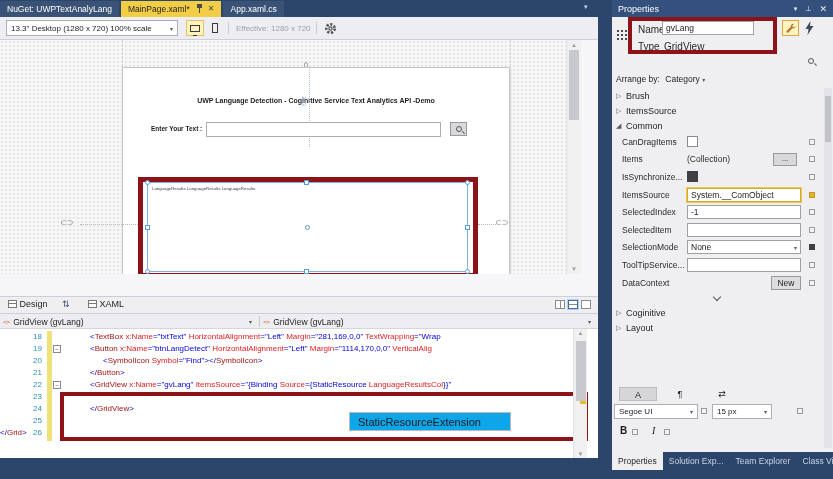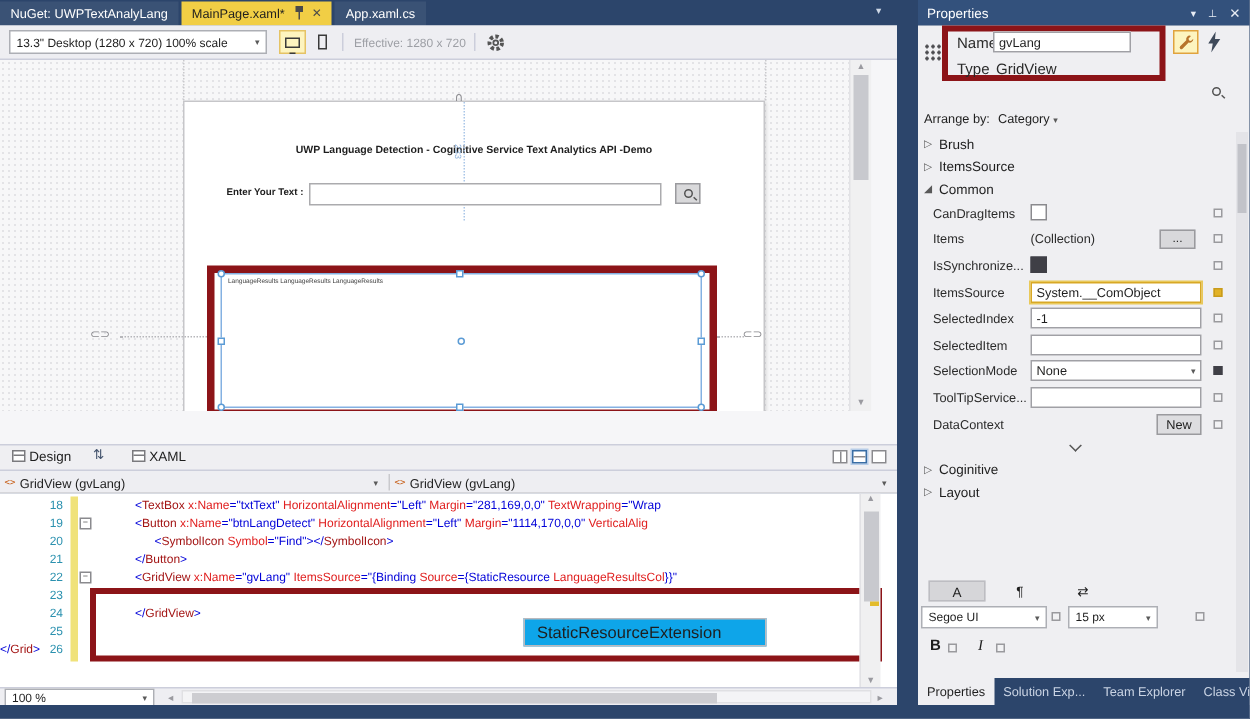--- a/index.html
+++ b/index.html
@@ -295,31 +295,20 @@
     <div id="anno-code"></div>
     <div id="code-tip">StaticResourceExtension</div>
     <div class="vsb" id="ed-vsb">
       <div class="sbarrow" style="top:1px">▲</div>
       <div class="thumb" style="top:12px;height:60px"></div>
       <div id="ed-tick"></div>
       <div class="sbarrow" style="bottom:1px">▼</div>
     </div>
   </div>
 
-  <div id="edbar">
-    <div class="combo" id="edzoom-combo">
-      <span>100 %</span>
-      <span class="arr">▾</span>
-    </div>
-    <span class="harr" style="left:112px;top:2px">◂</span>
-    <div class="hsb-track" style="left:121px;top:1px;width:460px">
-      <div class="hsb-thumb" style="left:6px;width:350px"></div>
-    </div>
-    <span class="harr" style="left:585px;top:2px">▸</span>
-  </div>
 
   <div id="statusstrip"></div>
 
   <div id="props">
     <div id="props-title">
       <span>Properties</span>
       <span style="margin-left:auto"></span>
       <span class="ic">▾</span>
       <span class="ic">⊥</span>
       <span class="ic" style="font-size:9px">✕</span>

